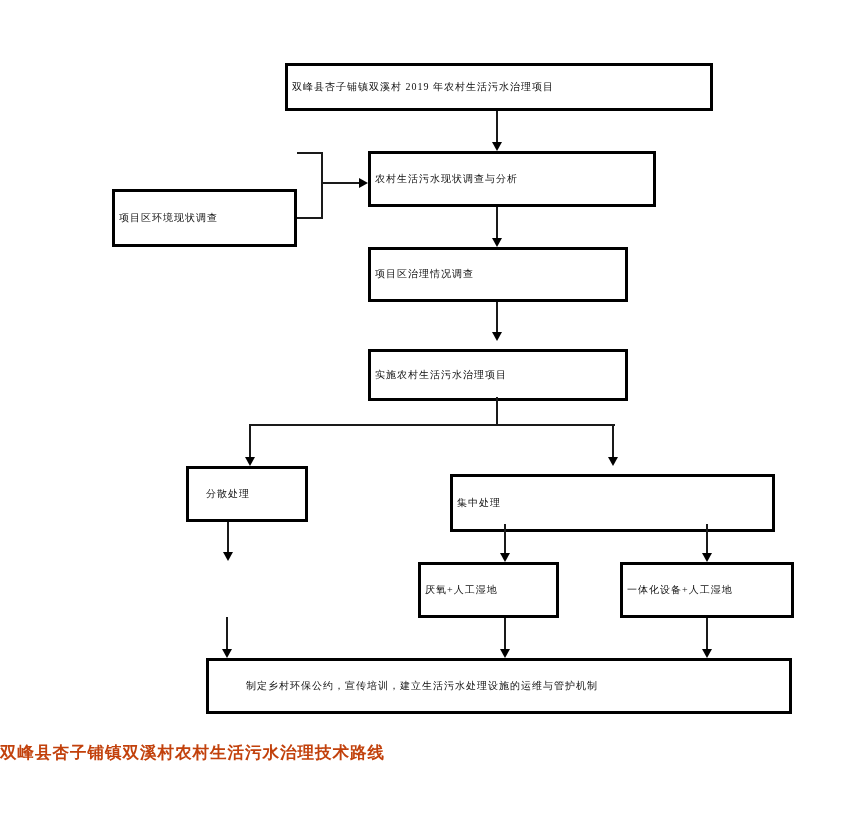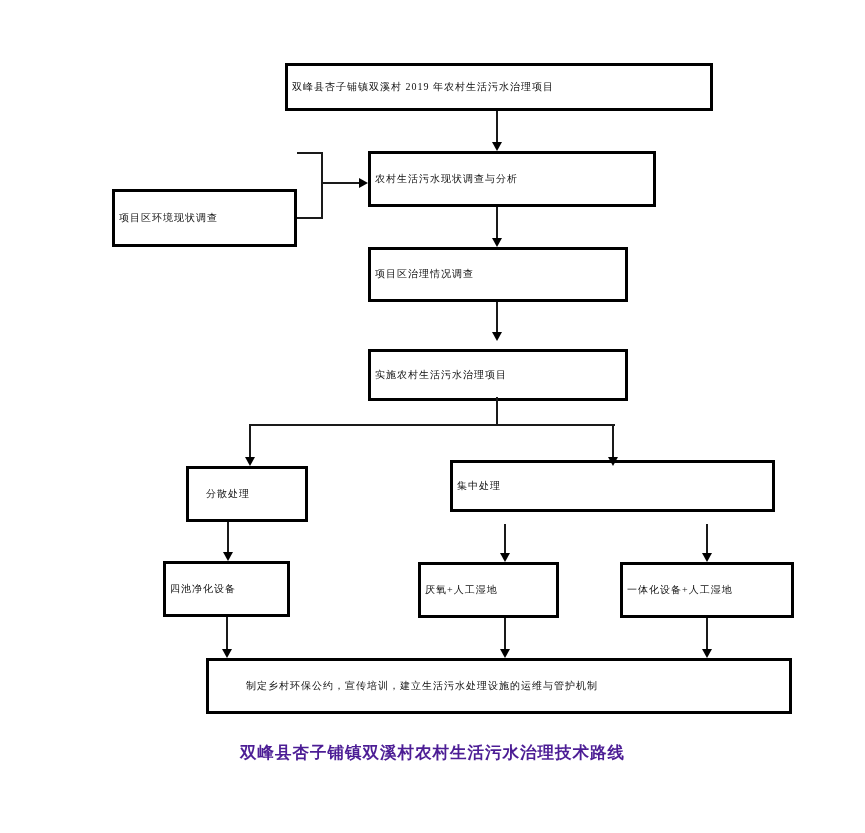--- a/index.html
+++ b/index.html
@@ -42,25 +42,24 @@
     width: 0; height: 0;
     border-top: 5px solid transparent;
     border-bottom: 5px solid transparent;
     border-left: 9px solid #000000;
   }
   .caption {
     position: absolute;
     left: 0;
     top: 742px;
     width: 865px;
-    text-align: center;
     font-weight: bold;
     font-size: 16.5px;
     letter-spacing: 1px;
-    color: #4c1d95;
+    color: #c2410c;
   }
 </style>
 </head>
 <body>
 
 <div class="canvas">
 
   <div class="box" style="left:285px; top:63px; width:428px; height:48px;">
     <span>双峰县杏子铺镇双溪村 2019 年农村生活污水治理项目</span>
   </div>
@@ -79,27 +78,24 @@
   </div>
 
   <div class="box" style="left:368px; top:341px; width:260px; height:52px;margin-top:8px;">
     <span>实施农村生活污水治理项目</span>
   </div>
 
   <div class="box" style="left:186px; top:466px; width:122px; height:56px;padding-left:17px;">
     <span>分散处理</span>
   </div>
 
-  <div class="box" style="left:450px; top:460px; width:325px; height:52px;">
+  <div class="box" style="left:450px; top:474px; width:325px; height:58px;">
     <span>集中处理</span>
   </div>
 
-  <div class="box" style="left:163px; top:561px; width:127px; height:56px;">
-    <span>四池净化设备</span>
-  </div>
 
   <div class="box" style="left:418px; top:562px; width:141px; height:56px;">
     <span>厌氧+人工湿地</span>
   </div>
 
   <div class="box" style="left:620px; top:562px; width:174px; height:56px;">
     <span>一体化设备+人工湿地</span>
   </div>
 
   <div class="box" style="left:206px; top:658px; width:586px; height:56px;padding-left:37px;">

